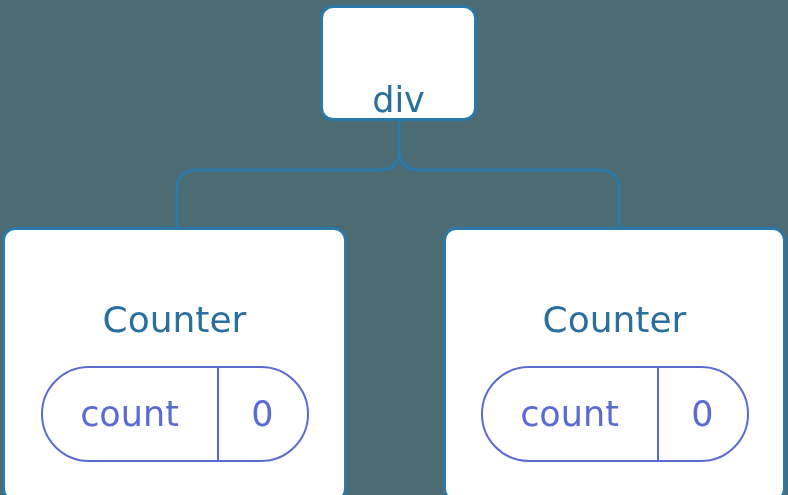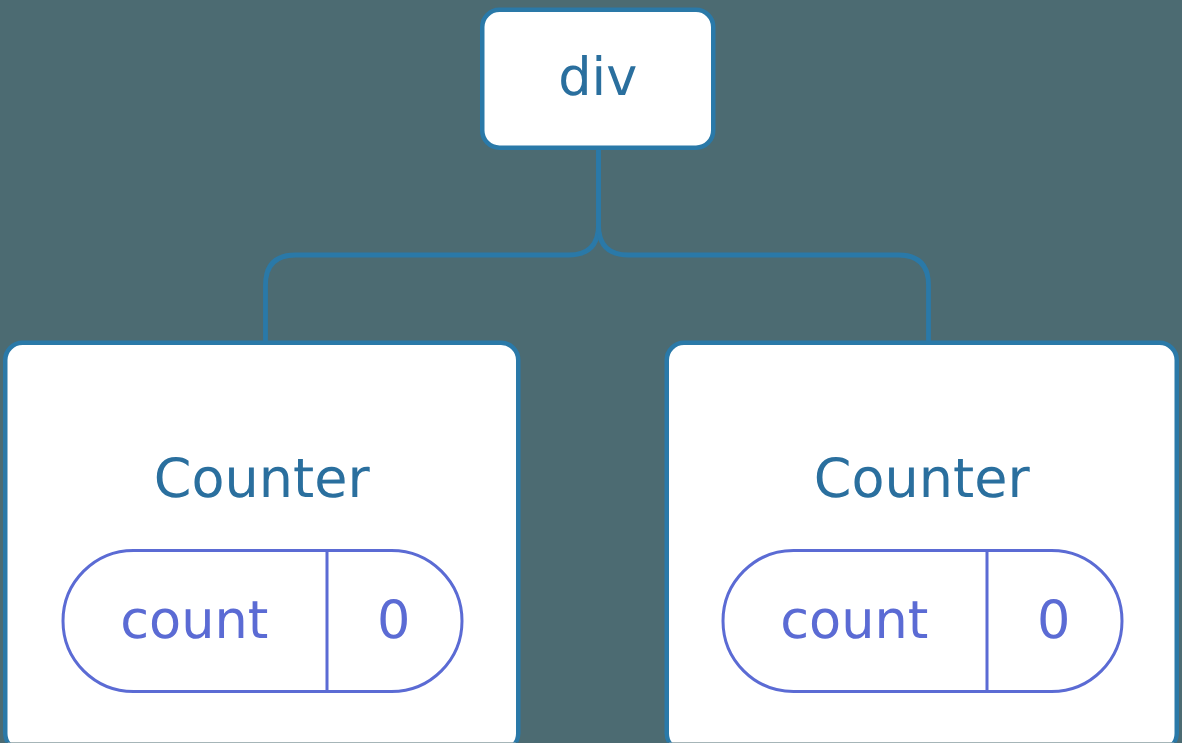--- a/index.html
+++ b/index.html
@@ -36,23 +36,23 @@
     background: #ffffff;
     border: 3px solid #2a79a8;
     border-radius: 13px;
     box-sizing: border-box;
   }
 
   .node-root {
     left: 320px;
     top: 5px;
     width: 157px;
-    height: 95px;
+    height: 116px;
     display: flex;
-    align-items: center;
+    align-items: flex-end;
     justify-content: center;
   }
   .root-label {
     color: #2a6f9e;
     font-size: 35px;
     font-weight: 400;
     letter-spacing: 0px;
     line-height: 1;
   }
 

